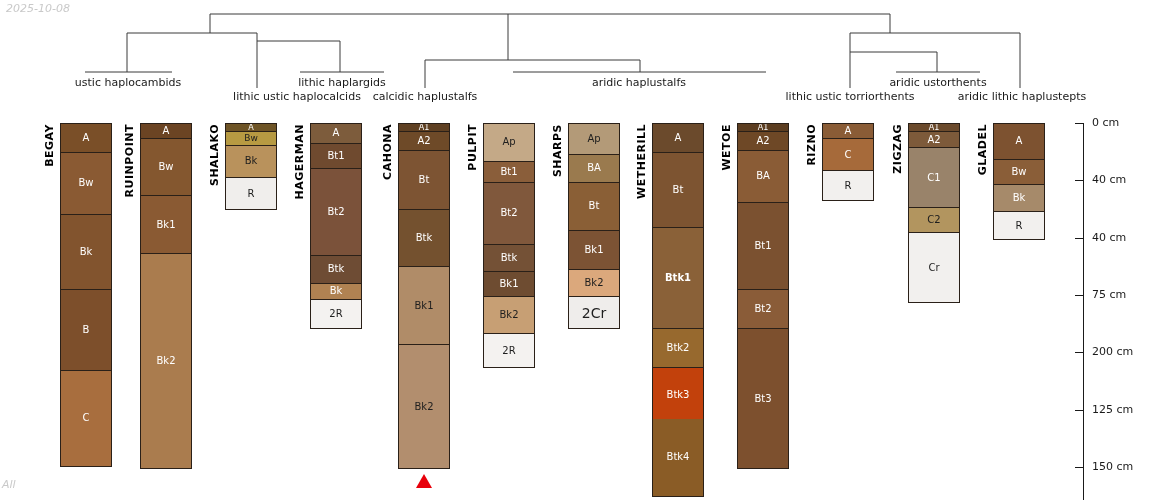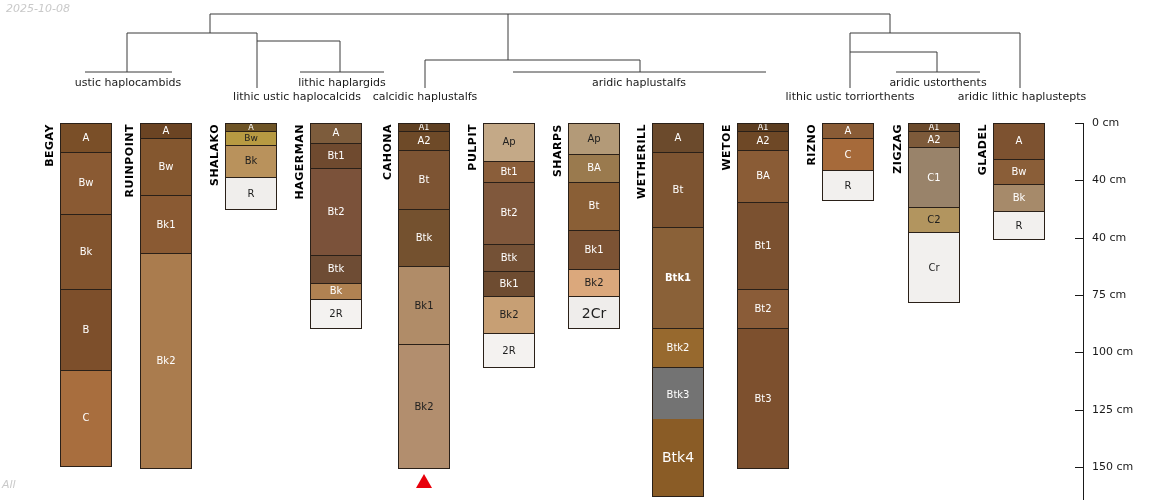--- a/index.html
+++ b/index.html
@@ -192,25 +192,25 @@
       </div>
       <div class="hz" style="left: 652px; width: 52px; top: 152.813px; height: 75.6799px; background: rgb(125, 84, 49);">
         <span style="color: rgb(255, 255, 255); font-size: 10px;">Bt</span>
       </div>
       <div class="hz" style="left: 652px; width: 52px; top: 228.493px; height: 100.907px; background: rgb(138, 97, 56);">
         <span style="color: rgb(255, 255, 255); font-size: 10px; font-weight: bold;">Btk1</span>
       </div>
       <div class="hz" style="left: 652px; width: 52px; top: 329.4px; height: 38.9866px; background: rgb(151, 105, 46);">
         <span style="color: rgb(255, 255, 255); font-size: 10px;">Btk2</span>
       </div>
-      <div class="hz" style="left: 652px; width: 52px; top: 368.386px; height: 54px; background: #737373;">
+      <div class="hz" style="left: 652px; width: 52px; top: 368.386px; height: 54px; background: #c2410c;">
         <span style="color: rgb(255, 255, 255); font-size: 10px;">Btk3</span>
       </div>
       <div class="hz" style="left: 652px; width: 52px; top: 418.84px; height: 77.9732px; background: rgb(138, 92, 38);">
-        <span style="color: rgb(255, 255, 255); font-size: 14px;">Btk4</span>
+        <span style="color: rgb(255, 255, 255); font-size: 10px;">Btk4</span>
       </div>
       <div class="pname" style="left: 720px; top: 124px;">WETOE</div>
       <div class="hz" style="left: 737px; width: 52px; top: 123px; height: 9.17332px; background: rgb(92, 61, 32); border-top: 1px solid rgb(42, 32, 24);">
         <span style="color: rgb(255, 255, 255); font-size: 8px;">A1</span>
       </div>
       <div class="hz" style="left: 737px; width: 52px; top: 132.173px; height: 18.3466px; background: rgb(110, 72, 38);">
         <span style="color: rgb(255, 255, 255); font-size: 10px;">A2</span>
       </div>
       <div class="hz" style="left: 737px; width: 52px; top: 150.52px; height: 52.7466px; background: rgb(138, 92, 54);">
         <span style="color: rgb(255, 255, 255); font-size: 10px;">BA</span>
@@ -268,19 +268,19 @@
       <div class="axis-line" style="left: 1083px; top: 123px; height: 377px;"></div>
       <div class="tick" style="left: 1075px; width: 8px; top: 123px;"></div>
       <div class="tick-label" style="left: 1092px; top: 116px;">0 cm</div>
       <div class="tick" style="left: 1075px; width: 8px; top: 180.333px;"></div>
       <div class="tick-label" style="left: 1092px; top: 173.333px;">40 cm</div>
       <div class="tick" style="left: 1075px; width: 8px; top: 237.666px;"></div>
       <div class="tick-label" style="left: 1092px; top: 230.666px;">40 cm</div>
       <div class="tick" style="left: 1075px; width: 8px; top: 295px;"></div>
       <div class="tick-label" style="left: 1092px; top: 288px;">75 cm</div>
       <div class="tick" style="left: 1075px; width: 8px; top: 352.333px;"></div>
-      <div class="tick-label" style="left: 1092px; top: 345.333px;">100 cm</div>
+      <div class="tick-label" style="left: 1092px; top: 345.333px;">200 cm</div>
       <div class="tick" style="left: 1075px; width: 8px; top: 409.666px;"></div>
       <div class="tick-label" style="left: 1092px; top: 402.666px;">125 cm</div>
       <div class="tick" style="left: 1075px; width: 8px; top: 467px;"></div>
       <div class="tick-label" style="left: 1092px; top: 460px;">150 cm</div>
     </div>
 </div>
 
 </body></html>

